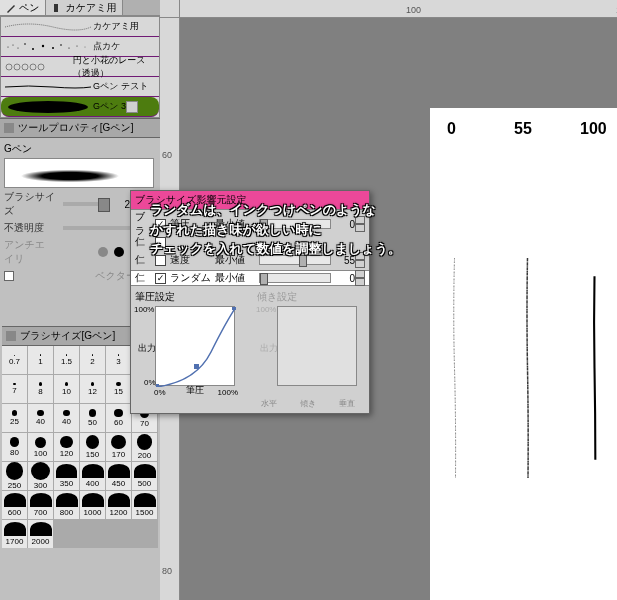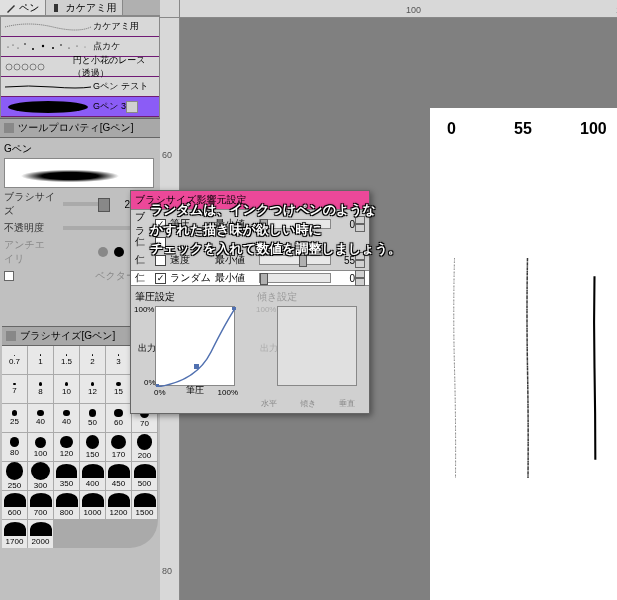--- a/index.html
+++ b/index.html
@@ -8,21 +8,21 @@
   
   .sidebar { position: absolute; left: 0; top: 0; width: 160px; height: 600px; background: #c0c0c0; }
   
   .toolbar-tabs { display: flex; background: #b0b0b0; height: 16px; border-bottom: 1px solid #888; }
   .tab { padding: 2px 6px; background: #d0d0d0; border-right: 1px solid #888; display: flex; align-items: center; gap: 3px; font-size: 10px; }
   .tab.active { background: #e0e0e0; }
   .tab-icon { width: 10px; height: 10px; display: inline-block; }
   
   .brush-list { background: #d8d8d8; border: 1px solid #888; }
   .brush-row { display: flex; align-items: center; justify-content: flex-start; height: 20px; padding: 1px 2px; border-bottom: 1px solid #701a75; }
-  .brush-row.selected { background: #8b5cf6; }
+  .brush-row.selected { background: #4d7c0f; border-radius: 8px; }
   .brush-preview { width: 90px; height: 16px; position: relative; }
   .brush-label { font-size: 9px; }
   .brush-btn { width: 12px; height: 12px; background: #d0d0d0; border: 1px solid #888; }
   
   .panel-header { background: #a8a8a8; padding: 2px 4px; font-size: 10px; border-top: 1px solid #666; border-bottom: 1px solid #666; display: flex; align-items: center; gap: 4px; }
   .panel-header .mini-icon { width: 10px; height: 10px; background: #888; }
   
   .property-panel { background: #c0c0c0; padding: 4px; }
   .big-brush-preview { width: 150px; height: 30px; background: #fff; border: 1px solid #888; margin-bottom: 4px; position: relative; }
   .big-stroke { position: absolute; left: 5px; top: 8px; width: 140px; height: 18px; background: radial-gradient(ellipse 70px 9px at 60px 9px, #000 0%, #000 40%, transparent 70%); }
@@ -36,21 +36,21 @@
   
   .dots-row { display: flex; gap: 6px; margin: 2px 0 2px 45px; }
   .dot-sel { width: 10px; height: 10px; border-radius: 50%; background: #888; }
   .dot-sel.filled { background: #000; }
   
   .square-btn { width: 12px; height: 12px; border: 1px solid #666; background: #d0d0d0; }
   
   .wrench-btn { float: right; width: 14px; height: 14px; border: 1px solid #666; background: #d0d0d0; margin-top: 4px; }
   
   .brush-size-panel { background: #c0c0c0; padding: 2px; margin-top: 10px; }
-  .size-grid { display: grid; grid-template-columns: repeat(6, 25px); grid-auto-rows: 28px; gap: 1px; background: #aaa; border-radius: 28px; }
+  .size-grid { display: grid; grid-template-columns: repeat(6, 25px); grid-auto-rows: 28px; gap: 1px; background: #aaa; }
   .size-cell { background: #e8e8e8; display: flex; flex-direction: column; align-items: center; justify-content: center; font-size: 8px; overflow: hidden; }
   .size-cell.selected { background: #b0d0f0; }
   .size-dot { display: block; background: #000; border-radius: 50%; margin-bottom: 1px; }
   
   
   .canvas-area { position: absolute; left: 160px; top: 0; right: 0; bottom: 0; background: #808080; }
   .ruler-h { position: absolute; top: 0; left: 20px; right: 0; height: 18px; background: #d8d8d8; border-bottom: 1px solid #888; font-size: 9px; color: #555; }
   .ruler-h .tick-label { position: absolute; bottom: 2px; font-size: 9px; }
   .ruler-v { position: absolute; left: 0; top: 18px; width: 20px; bottom: 0; background: #d8d8d8; border-right: 1px solid #888; font-size: 9px; color: #555; }
   .ruler-v .tick-label { position: absolute; left: 2px; writing-mode: horizontal-tb; font-size: 9px; }

